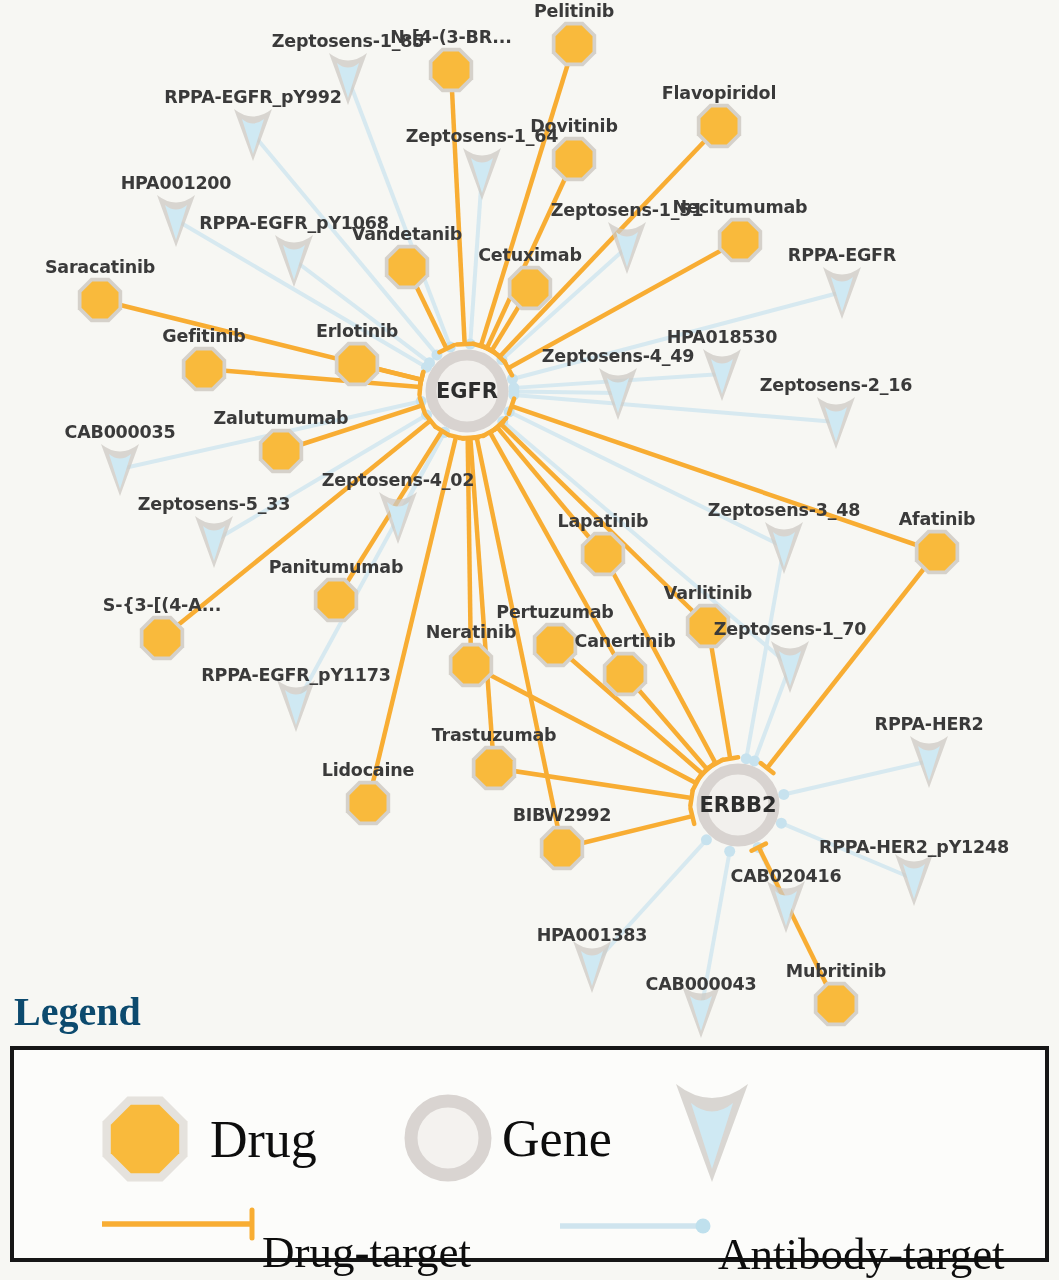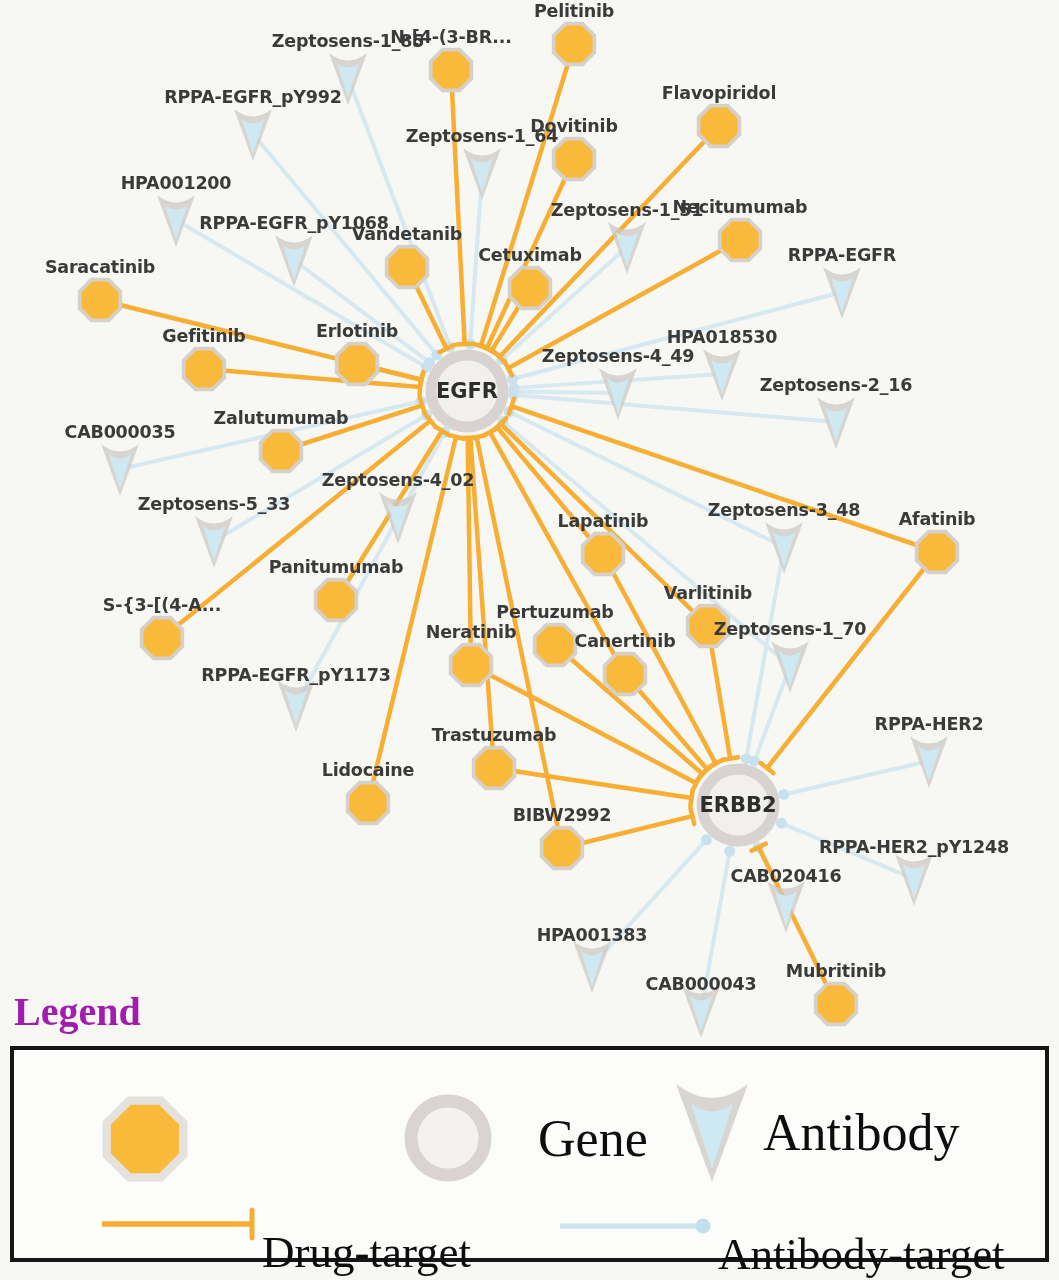--- a/index.html
+++ b/index.html
@@ -7,21 +7,21 @@
     position:relative; width:1059px; height:1280px;
     background:#f7f7f3; overflow:hidden;
     font-family:"DejaVu Sans", sans-serif;
   }
   #graph { position:absolute; left:0; top:0; }
   .node-label  { font-family:"DejaVu Sans", sans-serif; font-weight:700; font-size:17.5px; fill:#3a3a3a; letter-spacing:-0.2px; }
   .gene-label  { font-family:"DejaVu Sans", sans-serif; font-weight:700; font-size:21px; fill:#2d2d2d; }
 
   .legend-title {
     position:absolute; left:14px; top:988px;
-    font-family:"Liberation Serif", serif; font-weight:700; font-size:40px; color:#a21caf;
+    font-family:"Liberation Serif", serif; font-weight:700; font-size:40px; color:#0c4a6e;
   }
   .legend-box {
     position:absolute; left:10px; top:1046px; width:1031px; height:208px;
     border:4px solid #161616; background:#fcfcfa;
   }
   .legend-box .abs { position:absolute; }
   .leg-text1 {
     font-family:"Liberation Serif", serif; font-size:52px; color:#0d0d0d;
     transform:translateY(-50%); white-space:nowrap;
   }
@@ -378,33 +378,33 @@
     </svg>
 
   <div class="legend-title">Legend</div>
 
   <div class="legend-box">
 
     <svg class="abs" style="left:81px; top:39px;" width="100" height="100">
       <polygon points="92.5,67.6 92.5,32.4 67.6,7.5 32.4,7.5 7.5,32.4 7.5,67.6 32.4,92.5 67.6,92.5" fill="#d5d1ca" opacity="0.6"></polygon>
       <polygon points="84.2,64.2 84.2,35.8 64.2,15.8 35.8,15.8 15.8,35.8 15.8,64.2 35.8,84.2 64.2,84.2" fill="#f9ba3c"></polygon>
     </svg>
+    <span class="abs leg-text1" style="left:196px; top:89px;">Drug</span>
 
     <svg class="abs" style="left:384px; top:38px;" width="100" height="100">
       <circle cx="50" cy="50" r="37" fill="#f4f2ef" stroke="#d9d4d1" stroke-width="13"></circle>
     </svg>
-    <span class="abs leg-text1" style="left:488px; top:88px;margin-left:36px;">Gene</span>
+    <span class="abs leg-text1" style="left:488px; top:88px;">Gene</span>
 
     <svg class="abs" style="left:643px; top:27px;" width="110" height="112">
       <g transform="translate(55,54)">
         <path d="M -36 -47 Q 0 -19 36 -47 L 0 51 Z" fill="#cdc9c4" opacity="0.75"></path>
         <path d="M -21 -28 Q 0 -11 21 -28 L 0 38 Z" fill="#cfe9f3"></path>
       </g>
     </svg>
-    <span class="abs leg-text1" style="left:749px; top:82px;">Antibody</span>
 
     <svg class="abs" style="left:86px; top:154px;" width="170" height="40">
       <line x1="2" y1="20" x2="150" y2="20" stroke="#f8ad33" stroke-width="5.5"></line>
       <line x1="152" y1="6" x2="152" y2="34" stroke="#f8ad33" stroke-width="5" stroke-linecap="round"></line>
     </svg>
     <span class="abs leg-text2" style="left:248px; top:174px;">Drug-target</span>
 
     <svg class="abs" style="left:544px; top:156px;" width="165" height="40">
       <line x1="2" y1="20" x2="140" y2="20" stroke="#cfe4ee" stroke-width="5.5"></line>
       <circle cx="145" cy="20" r="7.5" fill="#bfe0ed"></circle>

